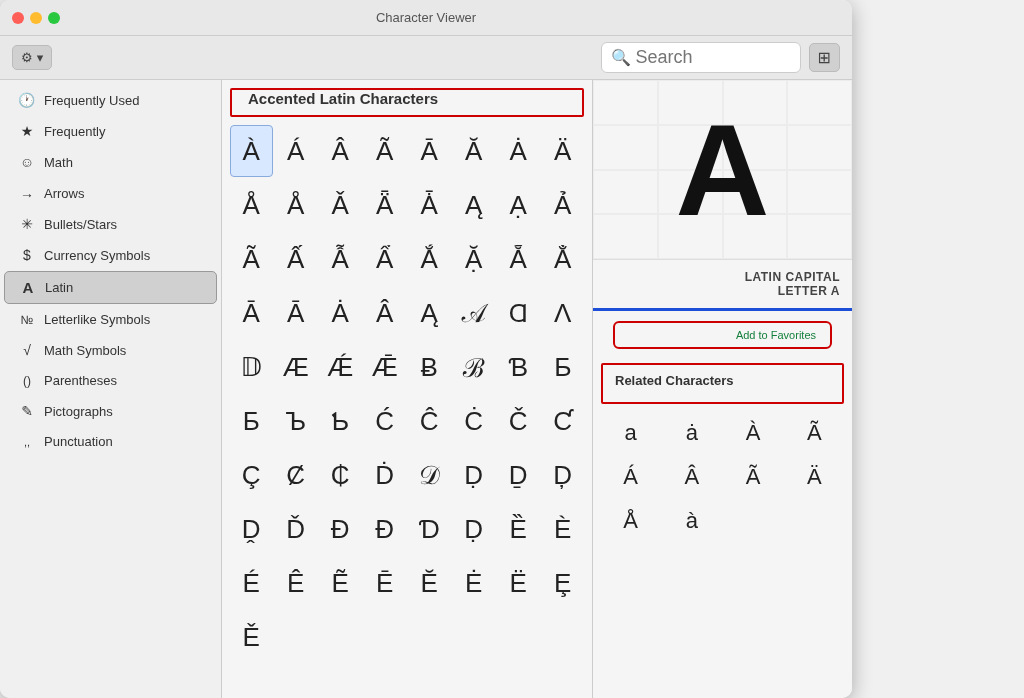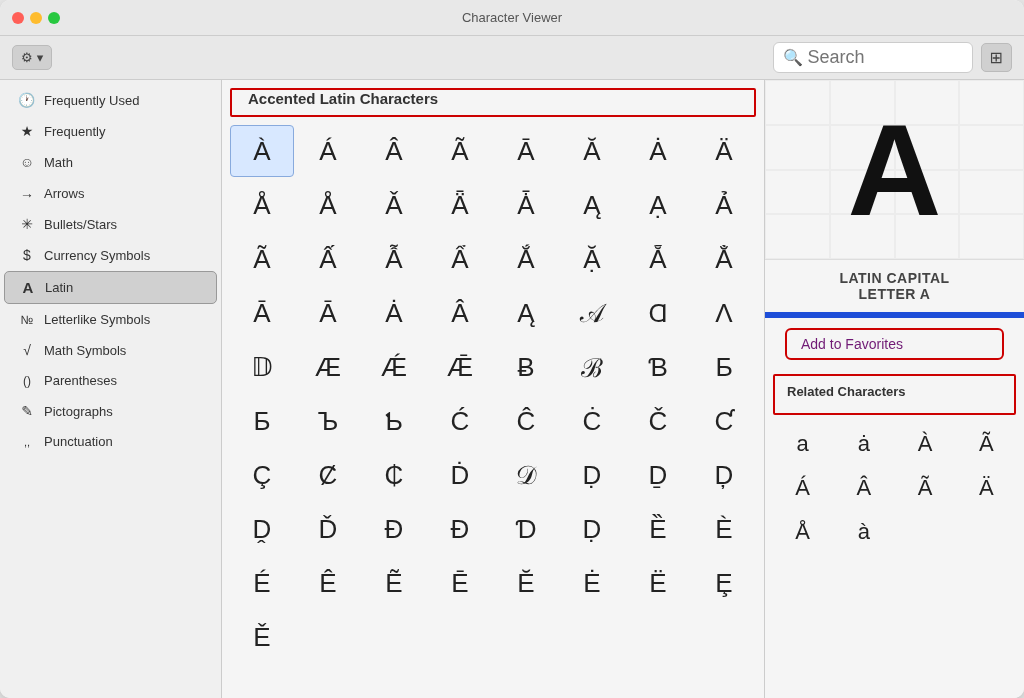--- a/index.html
+++ b/index.html
@@ -4,21 +4,21 @@
   <style>
     * { box-sizing: border-box; margin: 0; padding: 0; }
     body {
       font-family: -apple-system, BlinkMacSystemFont, "Helvetica Neue", Arial, sans-serif;
       background: #f0f0f0;
       width: 1024px;
       height: 698px;
       overflow: hidden;
     }
     .window {
-      width: 1024px;
+      width: 852px;
       height: 698px;
       background: #f5f5f5;
       border-radius: 10px;
       overflow: hidden;
       display: flex;
       flex-direction: column;
       box-shadow: 0 4px 20px rgba(0,0,0,0.3);
     }
     .titlebar {
       background: #e8e8e8;
@@ -209,38 +209,38 @@
       border: 0.5px solid #888;
     }
     .char-preview-letter {
       font-size: 130px;
       font-weight: bold;
       color: #111;
       z-index: 1;
       line-height: 1;
     }
     .char-name {
-      text-align: center;
+      text-align: right;
       padding: 10px 12px;
-      font-size: 14px;
+      font-size: 12px;
       font-weight: bold;
       color: #444;
       letter-spacing: 0.5px;
-      border-bottom: 6px solid #1d4ed8;
+      border-bottom: 3px solid #1d4ed8;
     }
     .add-favorites-btn {
       margin: 10px 20px;
       padding: 6px 14px;
       border: 2px solid #cc0000;
       border-radius: 6px;
       background: #f5f5f5;
-      font-size: 14px;
-      cursor: pointer;
-      color: #701a75;
-      text-align: left;
+      font-size: 11px;
+      cursor: pointer;
+      color: #15803d;
+      text-align: right;
     }
     .related-header {
       padding: 8px 12px 14px;
       font-size: 13px;
       font-weight: bold;
       color: #333;
       border: 2px solid #cc0000;
       margin: 4px 8px;
       border-radius: 2px;
     }

